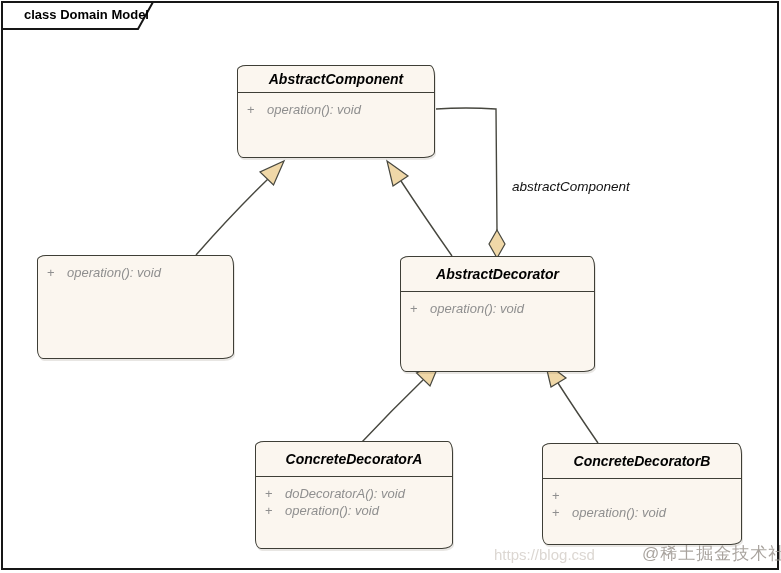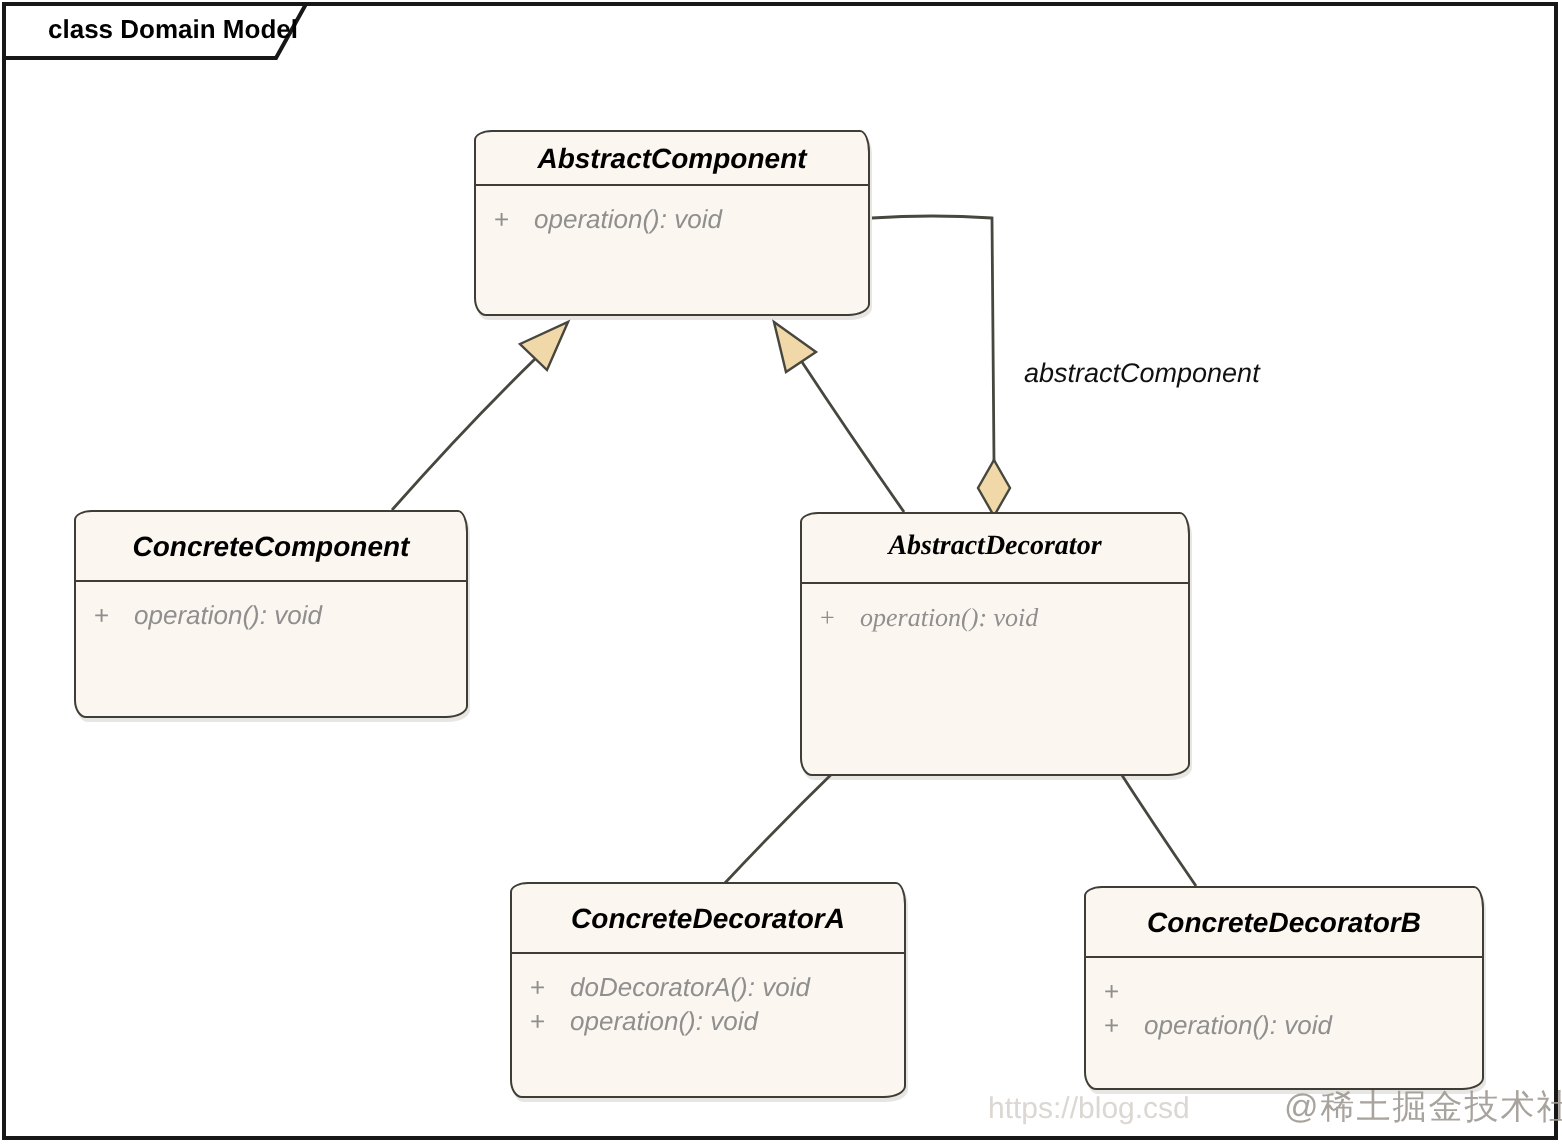--- a/index.html
+++ b/index.html
@@ -107,30 +107,29 @@
   <div class="title">AbstractComponent</div>
   <div class="ops">
     <div class="op-row">
       <span class="op-vis">+</span>
       <span>operation(): void</span>
     </div>
   </div>
 </div>
 
 <div class="uml-class tall-title" style="left:37px;top:255px;width:197px;height:104px;">
-  <div class="title">ConcreteComponent</div>
   <div class="ops">
     <div class="op-row">
       <span class="op-vis">+</span>
       <span>operation(): void</span>
     </div>
   </div>
 </div>
 
-<div class="uml-class tall-title" style="left:400px;top:256px;width:195px;height:132px;font-family:Liberation Serif, serif;">
+<div class="uml-class tall-title" style="left:400px;top:256px;width:195px;height:116px;">
   <div class="title">AbstractDecorator</div>
   <div class="ops">
     <div class="op-row">
       <span class="op-vis">+</span>
       <span>operation(): void</span>
     </div>
   </div>
 </div>
 
 <div class="uml-class tall-title" style="left:212px;top:441px;width:198px;height:108px;margin-left:43px;">

